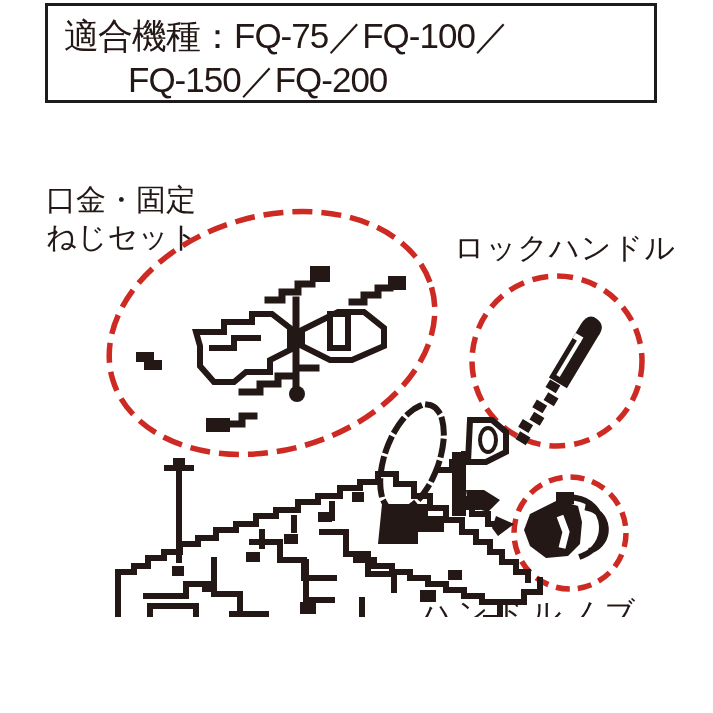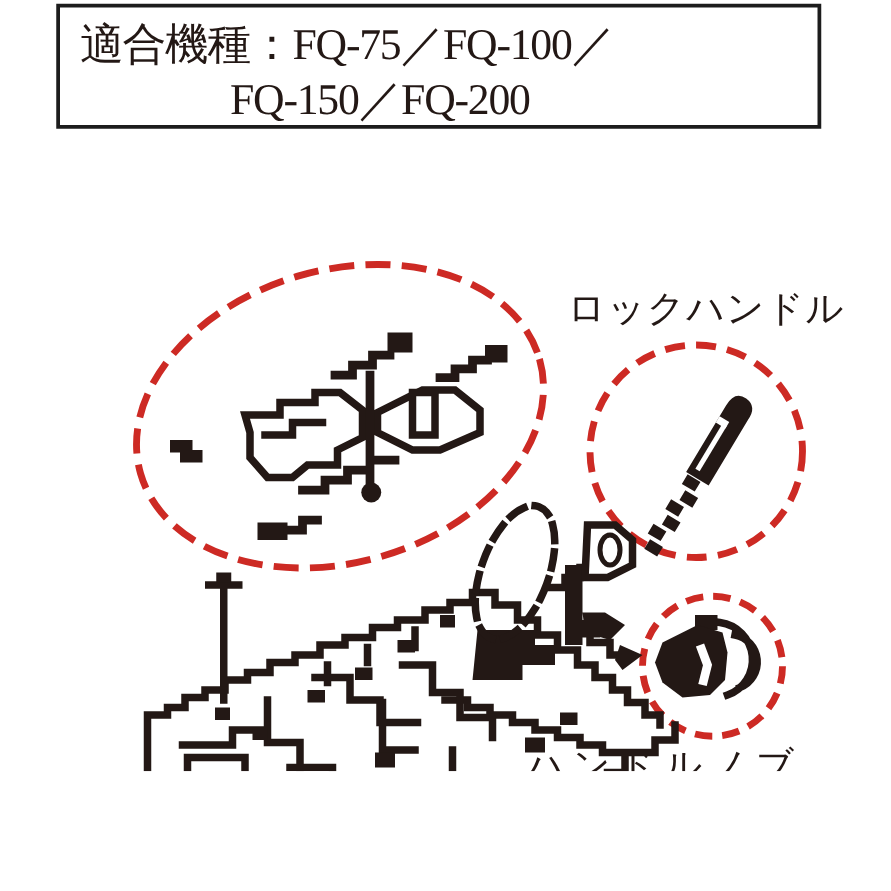--- a/index.html
+++ b/index.html
@@ -7,36 +7,36 @@
     --red:#cd2a24;
     --border:#1c1c1c;
     --bg:#ffffff;
   }
   html,body{margin:0;padding:0;background:#fff;}
   .stage{
     position:relative;
     width:713px;height:617px;
     background:var(--bg);
     overflow:hidden;
-    font-family:Liberation Serif, serif;
+    font-family:Liberation Sans, sans-serif;
     color:var(--ink);
   }
   .compat-box{
     position:absolute;left:45px;top:3px;
     width:612px;height:100px;
     border:3px solid var(--border);
     background:#fff;
     padding:8px 0 0 16px;
     box-sizing:border-box;
     font-size:35px;
     line-height:44px;
     letter-spacing:-1px;
     white-space:nowrap;
   }
-  .compat-line2{margin-left:120px;}
+  .compat-line2{margin-left:64px;}
   .label{
     position:absolute;
     font-size:30px;
     line-height:37px;
     white-space:nowrap;
   }
   .jaw-label{left:46px;top:181px;}
   .lock-label{left:454px;top:229px;letter-spacing:1px;}
   .knob-label{left:421px;top:594px;letter-spacing:6px;text-align:right;}
   svg.art{position:absolute;left:0;top:0;}
@@ -49,20 +49,24 @@
 </head>
 <body>
 
 <div class="stage">
 
   <div class="compat-box">
     <div class="compat-line1">適合機種：FQ-75／FQ-100／</div>
     <div class="compat-line2">FQ-150／FQ-200</div>
   </div>
 
+  <div class="label jaw-label">
+    <div>口金・固定</div>
+    <div>ねじセット</div>
+  </div>
 
   <div class="label lock-label">ロックハンドル</div>
 
   <div class="label knob-label">ハンドルノブ</div>
 
   <svg class="art" width="713" height="713" viewBox="0 0 713 713">
 
     <g>
       <ellipse class="red" cx="272" cy="333" rx="166" ry="117" transform="rotate(-16 272 333)" stroke-dasharray="20 9"></ellipse>
       <circle class="red" cx="557" cy="361" r="85" stroke-dasharray="16 9"></circle>

